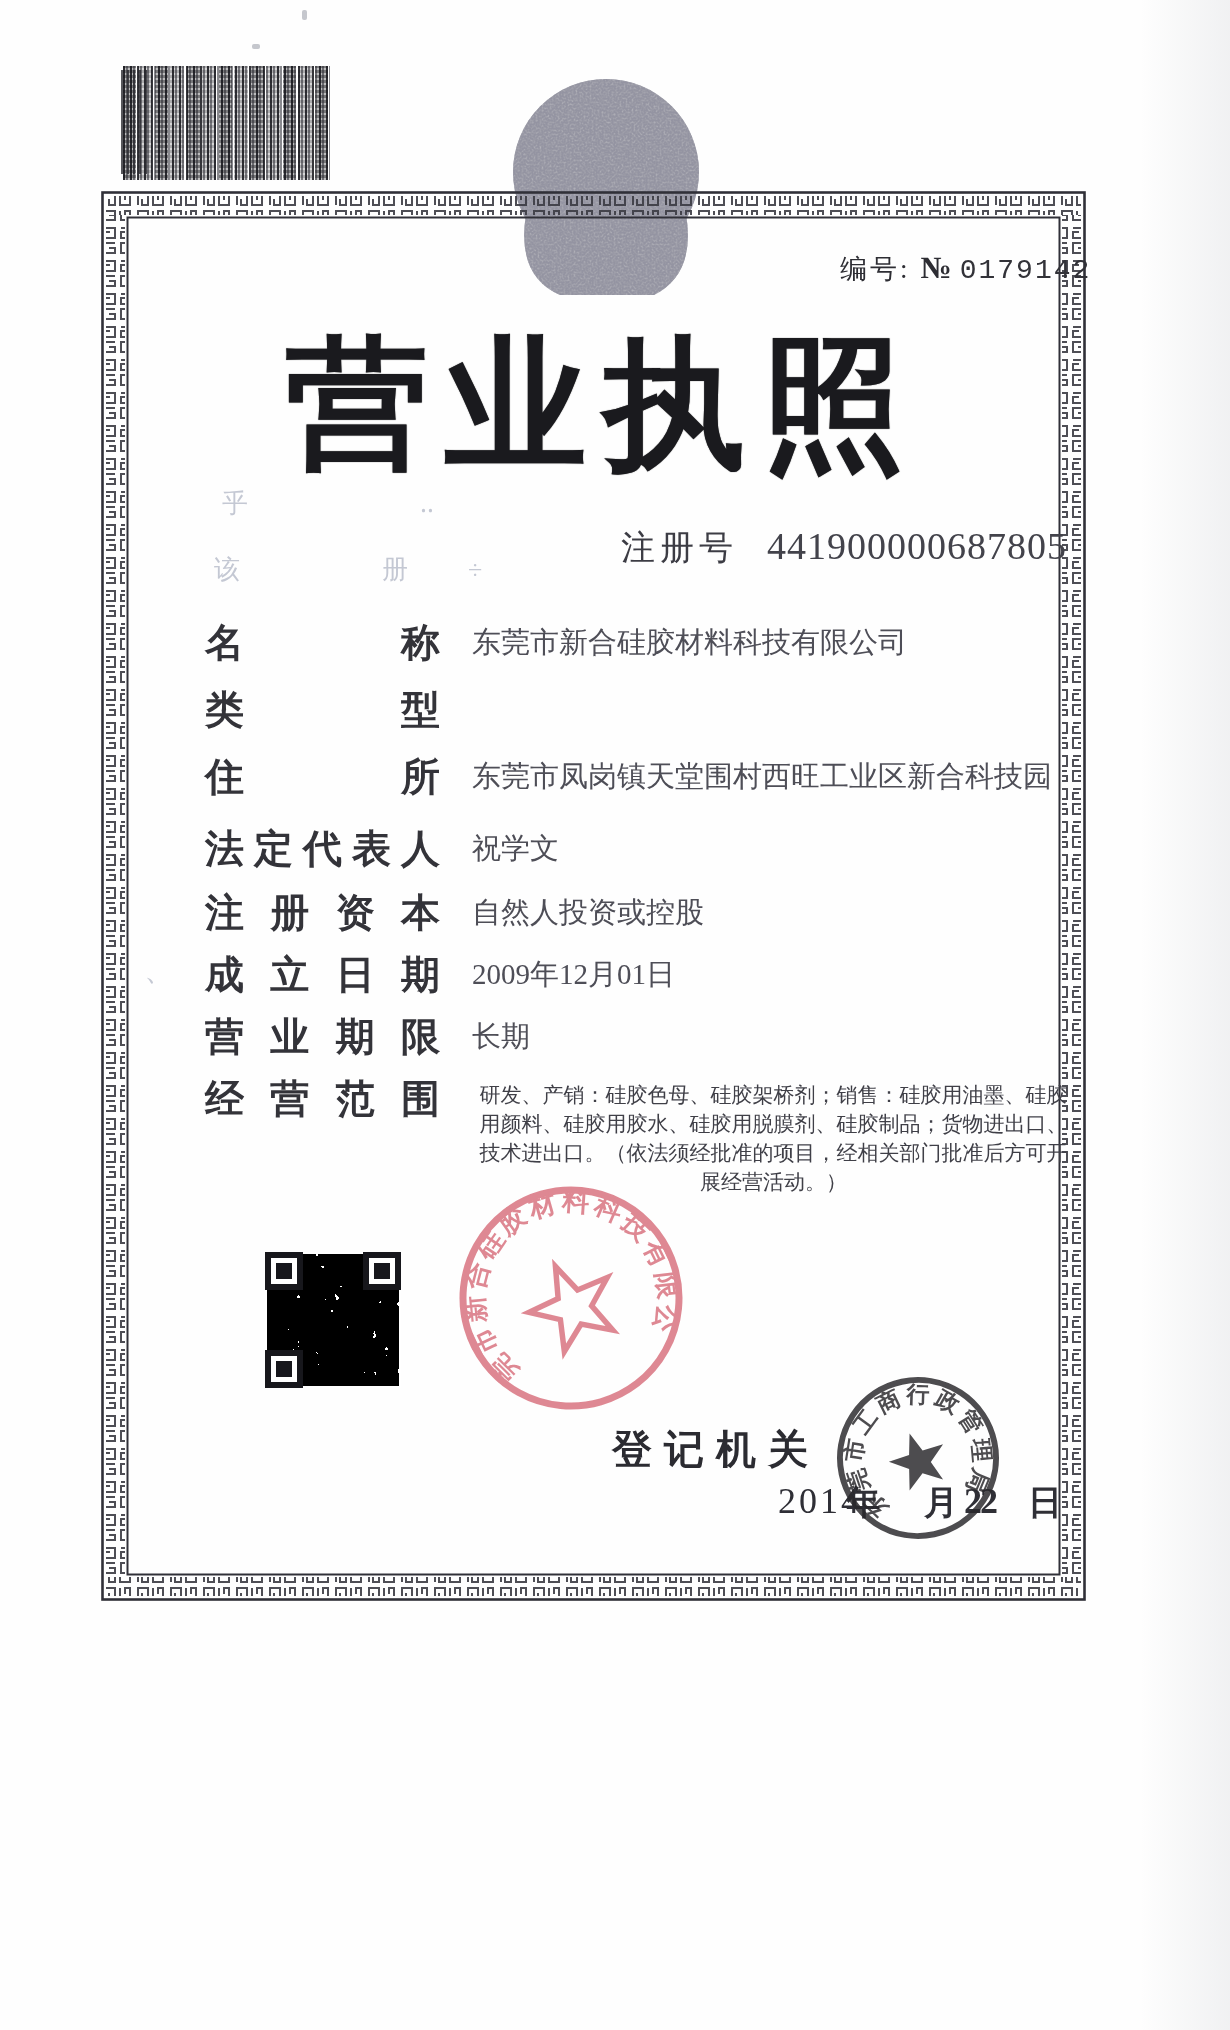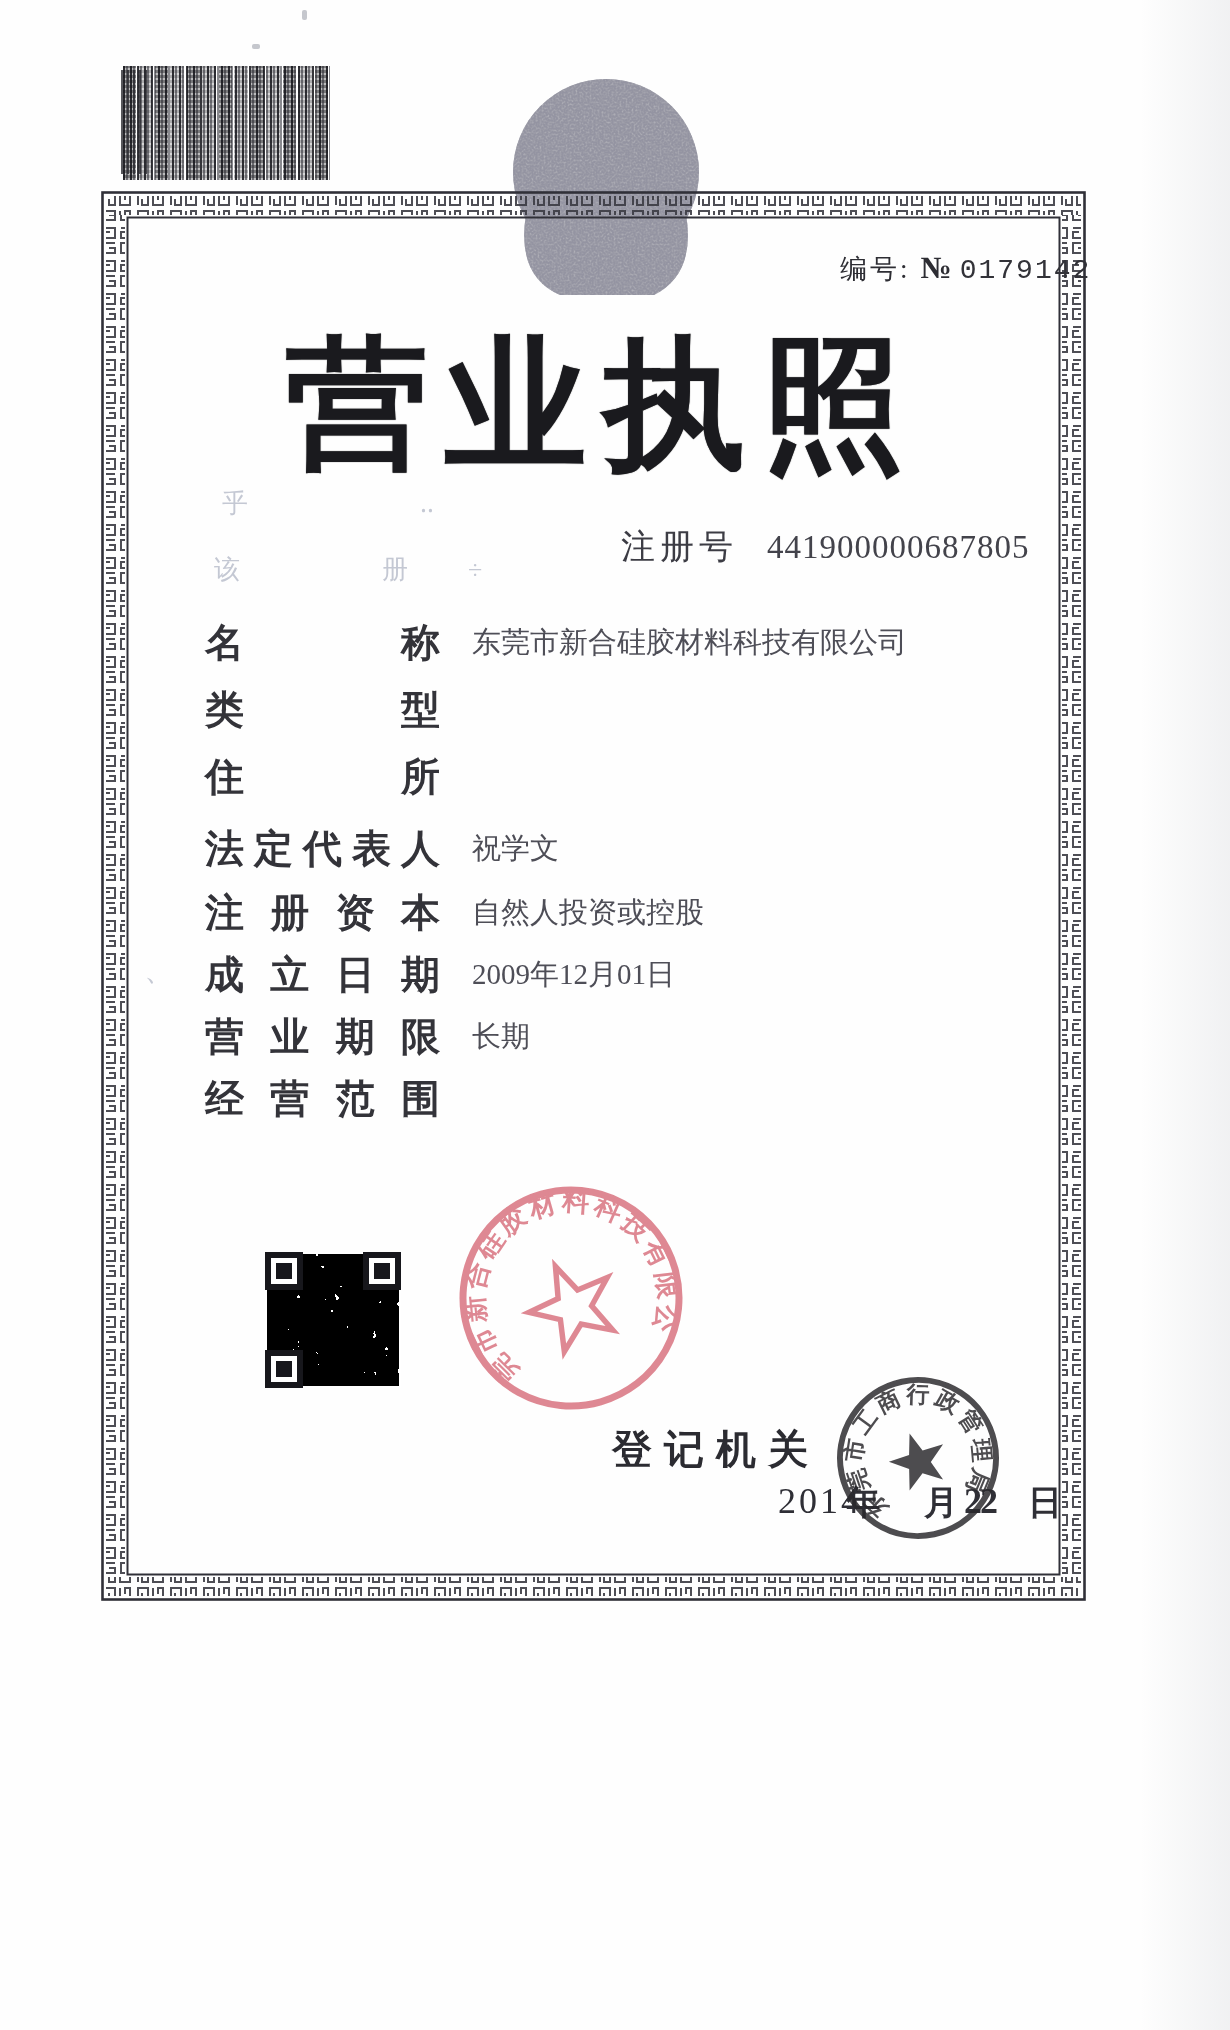--- a/index.html
+++ b/index.html
@@ -29,21 +29,21 @@
   .serial{position:absolute;left:840px;top:250px;white-space:nowrap;color:#2d2d33;}
   .serial .lbl{font-size:27px;letter-spacing:3px;}
   .serial .no{font-size:31px;font-weight:bold;margin:0 8px 0 10px;}
   .serial .digits{font-family:"Liberation Mono", monospace;font-size:28px;letter-spacing:2px;color:#323238;}
 
   .title{position:absolute;left:286px;top:330px;width:618px;font-size:142px;font-weight:800;
          color:#1a1a1e;line-height:150px;text-shadow:0 0 1px #333;}
 
   .regno{position:absolute;left:621px;top:524px;display:flex;align-items:baseline;color:#46464e;}
   .regno .rlabel{width:112px;font-size:34px;color:#3c3c44;}
-  .regno .rnum{margin-left:34px;font-size:33px;letter-spacing:1px;color:#43434b;}
+  .regno .rnum{margin-left:34px;font-size:38px;letter-spacing:1px;color:#43434b;}
 
   .rows{position:absolute;left:205px;top:0;width:870px;}
   .row{position:absolute;left:0;display:flex;align-items:flex-start;width:870px;}
   .row .flabel{width:235px;flex:none;font-size:39px;font-weight:700;color:#333339;}
   .row .fvalue{margin-left:32px;padding-top:7px;font-size:29px;color:#4e4e57;white-space:nowrap;}
   .row.scope .fvalue{white-space:normal;width:612px;font-size:21px;line-height:29px;padding-top:9px;color:#3f3f47;}
 
   .registrar{position:absolute;left:612px;top:1422px;width:196px;font-size:40px;font-weight:700;color:#2b2b31;}
   .dateline{position:absolute;left:0;top:1480px;width:1230px;height:50px;font-size:36px;color:#2f2f36;margin-left:28px;}
   .dateline span{position:absolute;top:0;}
@@ -138,20 +138,21 @@
       <div class="flabel jx">
           <span>类</span>
           <span>型</span>
         </div>
     </div>
     <div class="row" style="top:750px">
       <div class="flabel jx">
           <span>住</span>
           <span>所</span>
         </div>
+      <div class="fvalue">东莞市凤岗镇天堂围村西旺工业区新合科技园</div>
     </div>
     <div class="row" style="top:822px">
       <div class="flabel jx">
           <span>法</span>
           <span>定</span>
           <span>代</span>
           <span>表</span>
           <span>人</span>
         </div>
       <div class="fvalue">祝学文</div>
@@ -183,20 +184,21 @@
         </div>
       <div class="fvalue">长期</div>
     </div>
     <div class="row scope" style="top:1072px">
       <div class="flabel jx">
           <span>经</span>
           <span>营</span>
           <span>范</span>
           <span>围</span>
         </div>
+      <div class="fvalue">研发、产销：硅胶色母、硅胶架桥剂；销售：硅胶用油墨、硅胶用颜料、硅胶用胶水、硅胶用脱膜剂、硅胶制品；货物进出口、技术进出口。（依法须经批准的项目，经相关部门批准后方可开展经营活动。）</div>
     </div>
   </div>
 
   <svg class="qr" width="136" height="136" viewBox="0 0 136 136">
     <defs>
       <filter id="qrn" x="0" y="0" width="100%" height="100%">
         <feTurbulence type="fractalNoise" baseFrequency="0.16" numOctaves="2" seed="7"></feTurbulence>
         <feColorMatrix type="matrix" values="0.33 0.33 0.33 0 0  0.33 0.33 0.33 0 0  0.33 0.33 0.33 0 0  0 0 0 0 1"></feColorMatrix>
         <feComponentTransfer>
           <feFuncR type="discrete" tableValues="0 0 1"></feFuncR>

